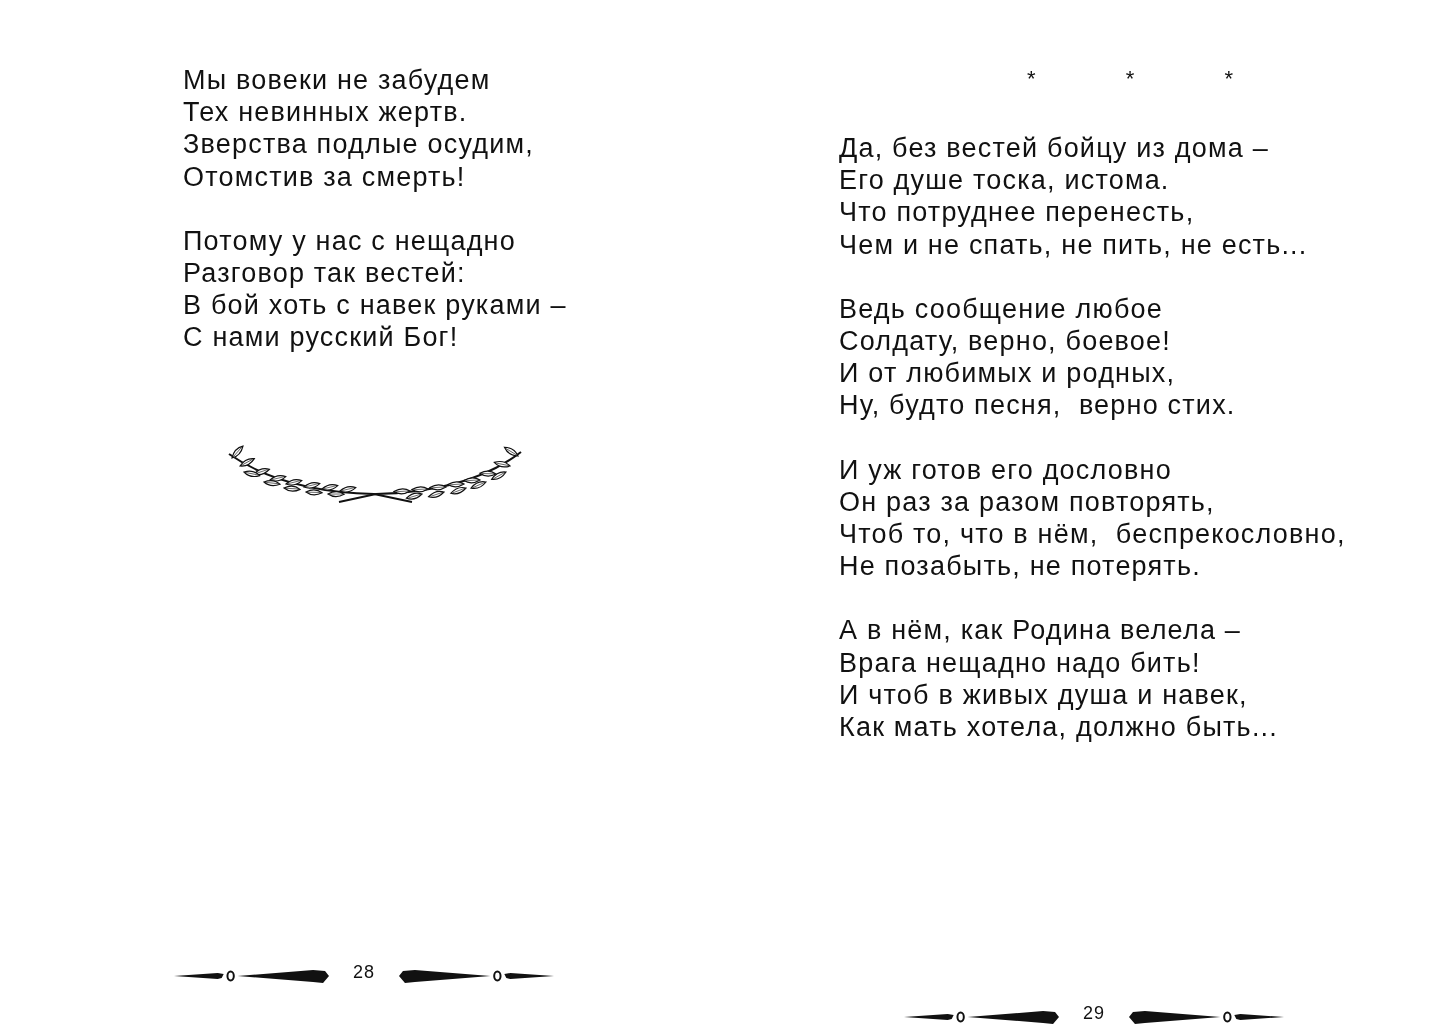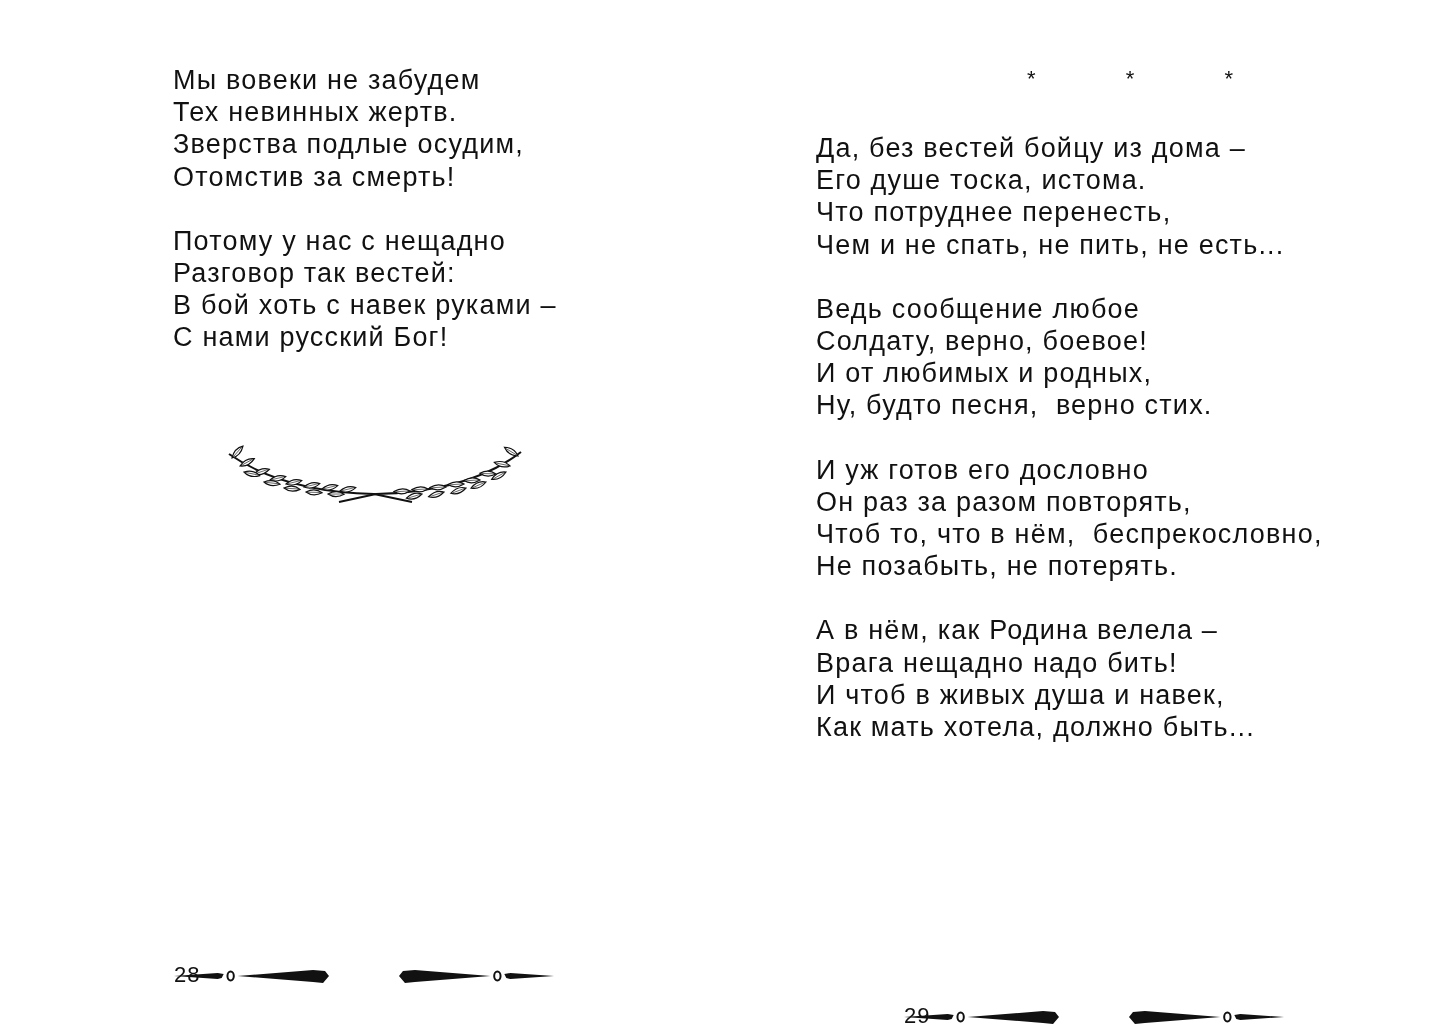--- a/index.html
+++ b/index.html
@@ -3,41 +3,41 @@
 <meta charset="utf-8">
 <style>
   html, body { margin: 0; padding: 0; background: #ffffff; }
   body {
     width: 1454px; height: 1029px; position: relative; overflow: hidden;
     font-family: "Liberation Sans", sans-serif; color: #111111;
   }
   .page { position: absolute; top: 0; height: 1029px; }
   .page-left { left: 0; width: 727px; }
   .page-right { left: 727px; width: 727px; }
-  .stanza { margin: 0 0 32px 6px; }
+  .stanza { margin: 0 0 32px 16px; }
   .line {
     font-size: 27px; line-height: 32.2px; letter-spacing: 1.2px;
     white-space: pre;
   }
   .poem-left { position: absolute; left: 167px; top: 64px; }
-  .poem-right { position: absolute; left: 83px; top: 132px; }
+  .poem-right { position: absolute; left: 96px; top: 132px; }
   .stars {
     position: absolute; left: 300px; top: 66px; font-size: 22px;
     letter-spacing: 26px; white-space: pre;
   }
   .laurel { position: absolute; left: 224px; top: 444px; width: 302px; height: 62px; }
   .footer { position: absolute; top: 960px; height: 32px; }
   .footer-left { left: 174px; width: 380px; }
   .footer-right { left: 177px; width: 380px; margin-top: 41px; }
   .footer .orn { position: absolute; top: 6px; width: 155px; height: 20px; }
   .footer .orn.l { left: 0; }
   .footer .orn.r { right: 0; }
   .footer .pnum {
-    position: absolute; left: 0; right: 0; top: 2px; 
-    font-size: 22px; letter-spacing: 1px;
+    position: absolute; left: 0; right: 0; top: 2px; text-align: center;
+    font-size: 18px; letter-spacing: 1px;
   }
 </style>
 </head>
 <body>
 
 <svg width="0" height="0" style="position:absolute">
   <defs>
     <g id="orn-left">
       <path d="M0 10 L44 7 L50 8 L48 12 L44 13 Z" fill="#111"></path>
       <ellipse cx="57" cy="10" rx="3.2" ry="4.5" fill="none" stroke="#111" stroke-width="2"></ellipse>

